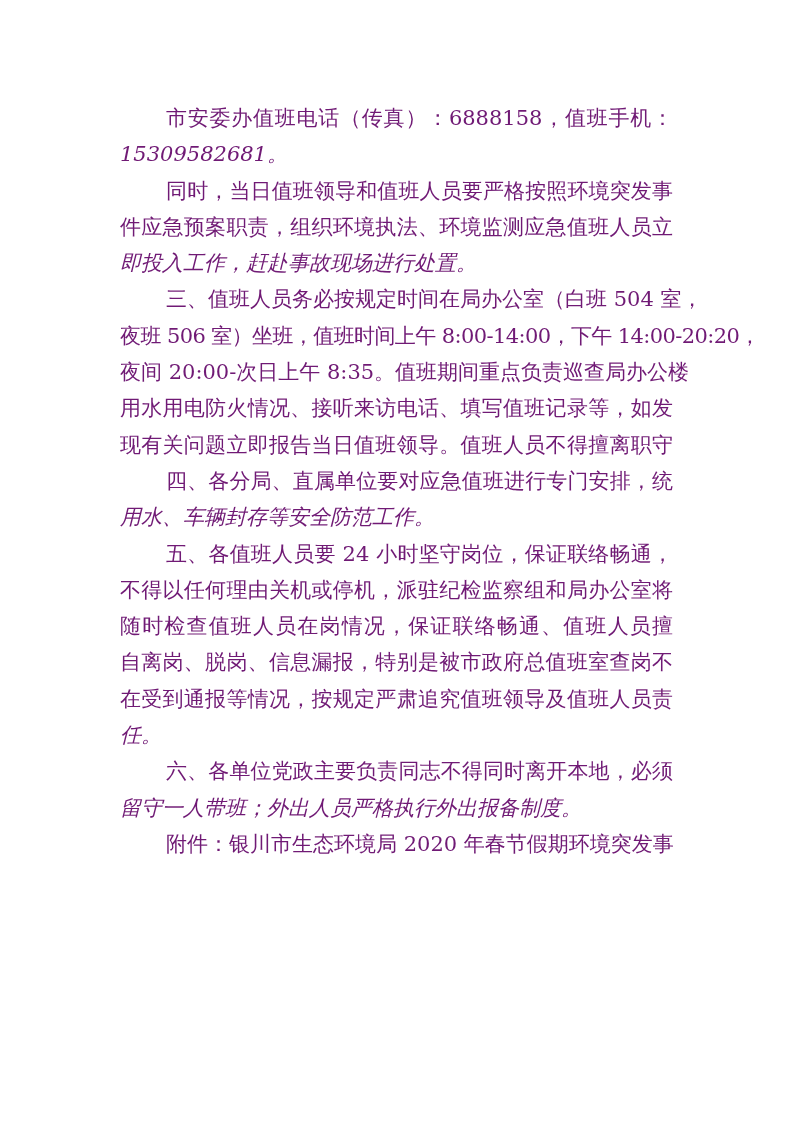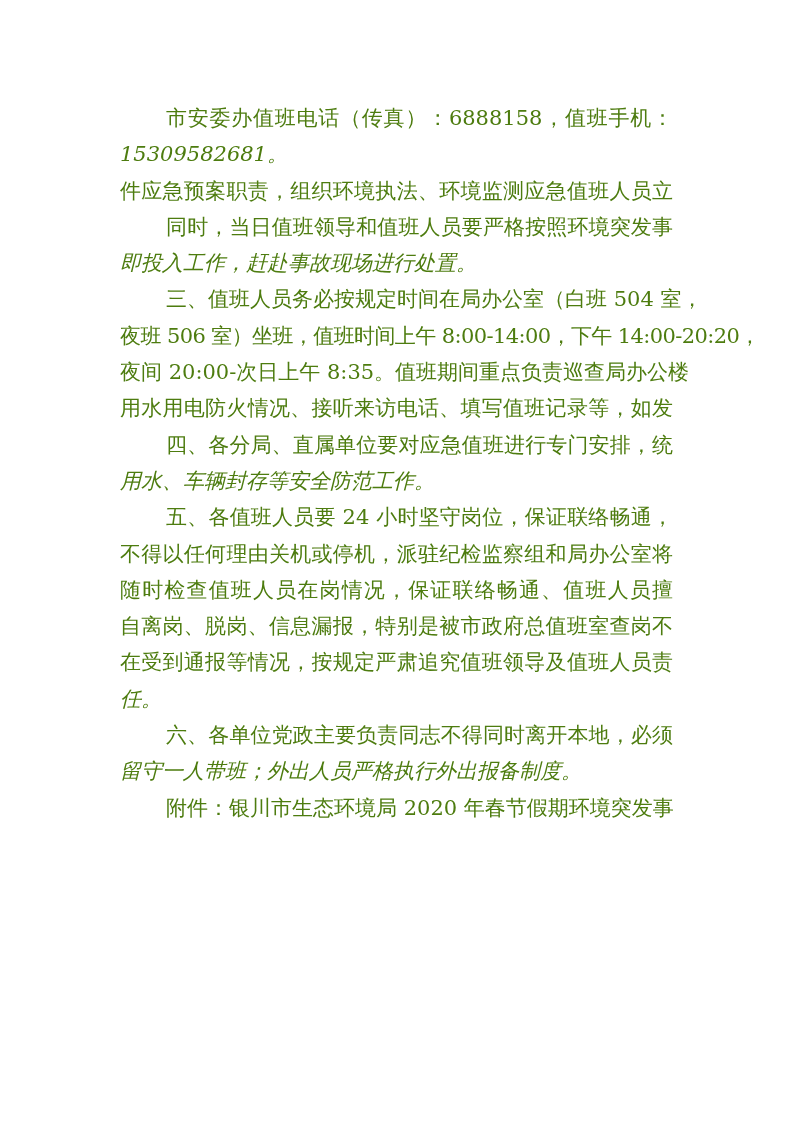--- a/index.html
+++ b/index.html
@@ -5,50 +5,51 @@
   html, body { margin: 0; padding: 0; background: #ffffff; }
   body { width: 793px; height: 1122px; position: relative; overflow: hidden; }
   .page {
     position: absolute;
     left: 120px;
     top: 100px;
     width: 553px;
     font-family: "DejaVu Serif", "Liberation Serif", serif;
     font-size: 21px;
     line-height: 36.3px;
-    color: #4d7c0f;
+    color: #701a75;
   }
   .line {
     display: block;
     white-space: nowrap;
     text-align: justify;
     text-align-last: justify;
     height: 36.3px;
   }
   .line.last { text-align-last: left; font-style: italic; }
   .line.indent { padding-left: 46px; }
 </style>
 </head>
 <body>
 
 <div class="page">
   <div>
     <span class="line indent">市安委办值班电话（传真）：6888158，值班手机：</span>
     <span class="line last">15309582681。</span>
   </div>
   <div>
+    <span class="line indent">同时，当日值班领导和值班人员要严格按照环境突发事</span>
     <span class="line">件应急预案职责，组织环境执法、环境监测应急值班人员立</span>
-    <span class="line indent">同时，当日值班领导和值班人员要严格按照环境突发事</span>
     <span class="line last">即投入工作，赶赴事故现场进行处置。</span>
   </div>
   <div>
     <span class="line indent">三、值班人员务必按规定时间在局办公室（白班 504 室，</span>
     <span class="line" style="letter-spacing:-0.6px">夜班 506 室）坐班，值班时间上午 8:00-14:00，下午 14:00-20:20，</span>
     <span class="line">夜间 20:00-次日上午 8:35。值班期间重点负责巡查局办公楼</span>
     <span class="line">用水用电防火情况、接听来访电话、填写值班记录等，如发</span>
+    <span class="line">现有关问题立即报告当日值班领导。值班人员不得擅离职守</span>
   </div>
   <div>
     <span class="line indent">四、各分局、直属单位要对应急值班进行专门安排，统</span>
     <span class="line last">用水、车辆封存等安全防范工作。</span>
   </div>
   <div>
     <span class="line indent">五、各值班人员要 24 小时坚守岗位，保证联络畅通，</span>
     <span class="line">不得以任何理由关机或停机，派驻纪检监察组和局办公室将</span>
     <span class="line">随时检查值班人员在岗情况，保证联络畅通、值班人员擅</span>
     <span class="line">自离岗、脱岗、信息漏报，特别是被市政府总值班室查岗不</span>

